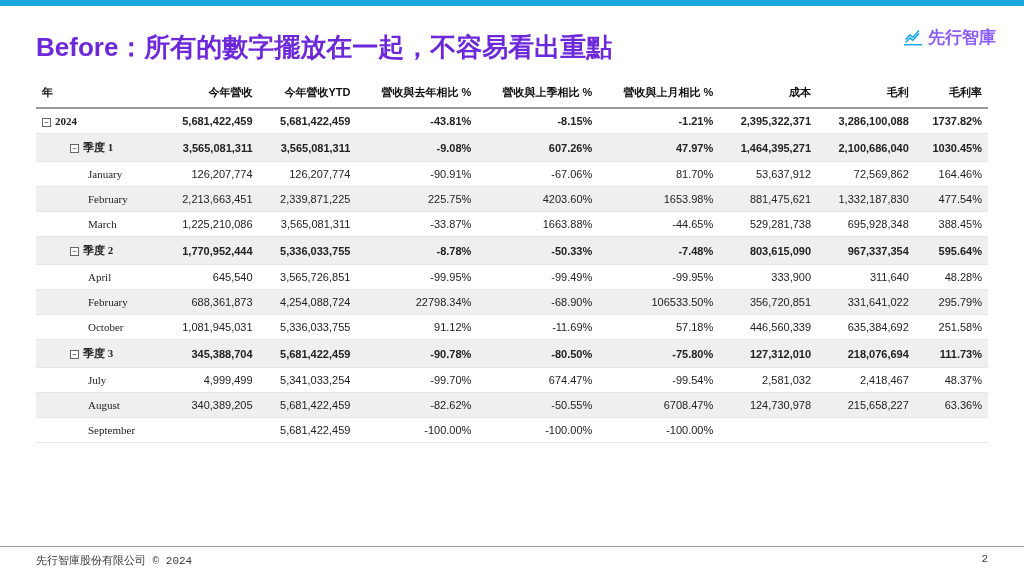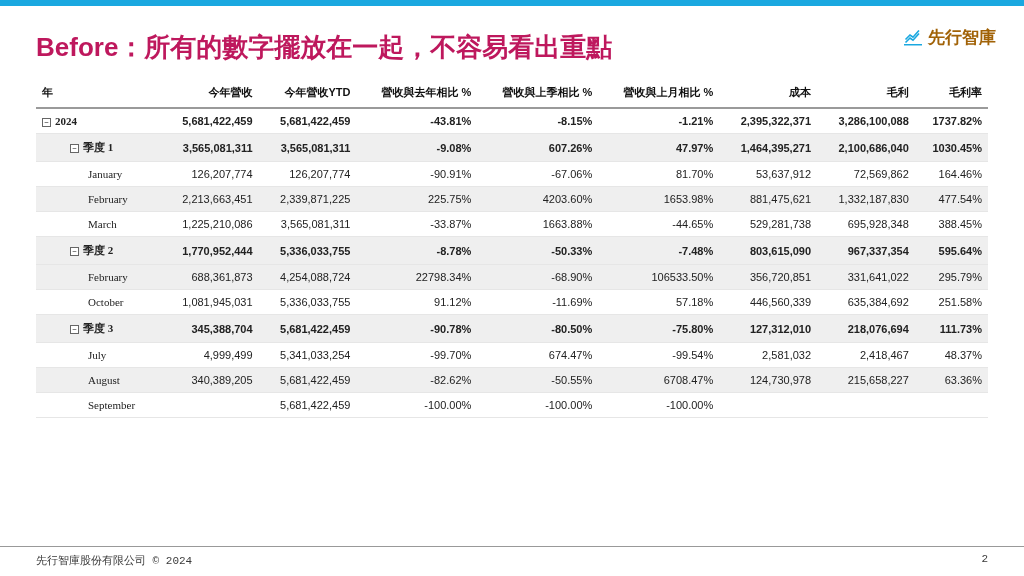--- a/index.html
+++ b/index.html
@@ -15,32 +15,32 @@
     height: 6px;
     background: #1aa8e0;
     width: 100%;
   }
   .logo-area {
     position: absolute;
     top: 26px;
     right: 28px;
     display: flex;
     align-items: center;
-    color: #a16207;
+    color: #8b5cf6;
     font-weight: 600;
     font-size: 17px;
     gap: 6px;
   }
   .logo-icon {
     width: 18px; height: 16px;
   }
   .title {
     font-size: 26px;
     font-weight: 700;
-    color: #be185d;
+    color: #6d28d9;
     padding: 24px 0 14px 36px;
   }
   .table-wrap {
     margin: 0 36px;
   }
   table {
     border-collapse: collapse;
     width: 100%;
     font-size: 11px;
   }
@@ -192,20 +192,31 @@
           <td class="lbl"><span class="toggle">−</span>季度 2</td>
           <td>1,770,952,444</td>
           <td>5,336,033,755</td>
           <td>-8.78%</td>
           <td>-50.33%</td>
           <td>-7.48%</td>
           <td>803,615,090</td>
           <td>967,337,354</td>
           <td>595.64%</td>
         </tr>
+        <tr class="lvl2">
+          <td class="lbl">April</td>
+          <td>645,540</td>
+          <td>3,565,726,851</td>
+          <td>-99.95%</td>
+          <td>-99.49%</td>
+          <td>-99.95%</td>
+          <td>333,900</td>
+          <td>311,640</td>
+          <td>48.28%</td>
+        </tr>
         <tr class="lvl2 shade">
           <td class="lbl">February</td>
           <td>688,361,873</td>
           <td>4,254,088,724</td>
           <td>22798.34%</td>
           <td>-68.90%</td>
           <td>106533.50%</td>
           <td>356,720,851</td>
           <td>331,641,022</td>
           <td>295.79%</td>

